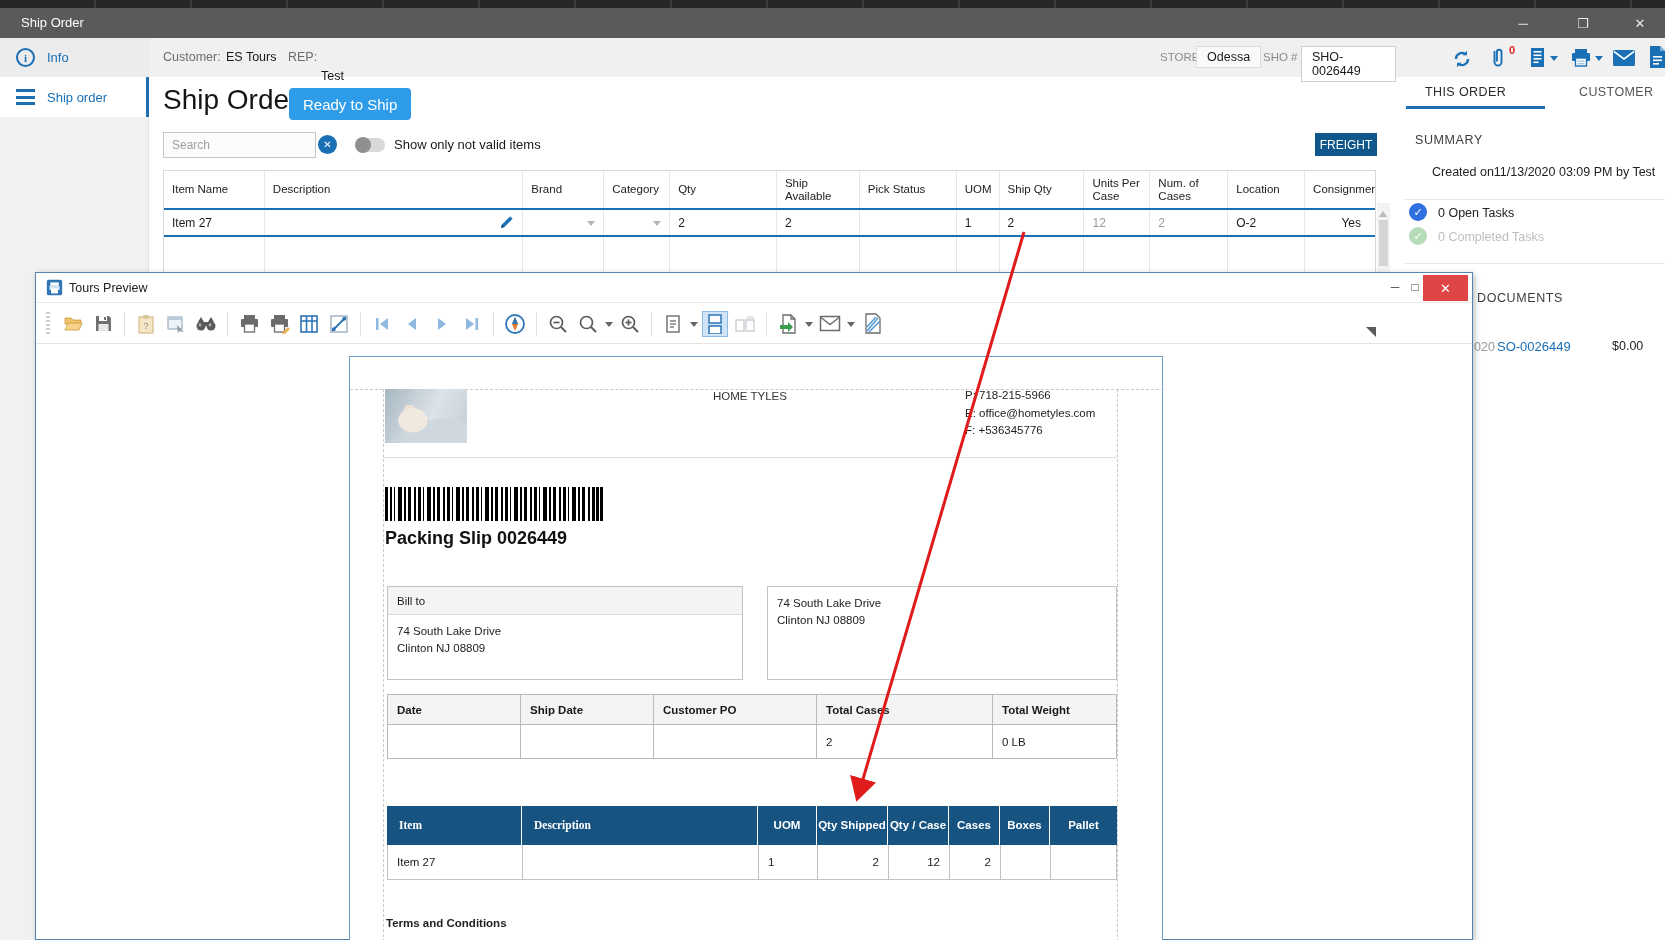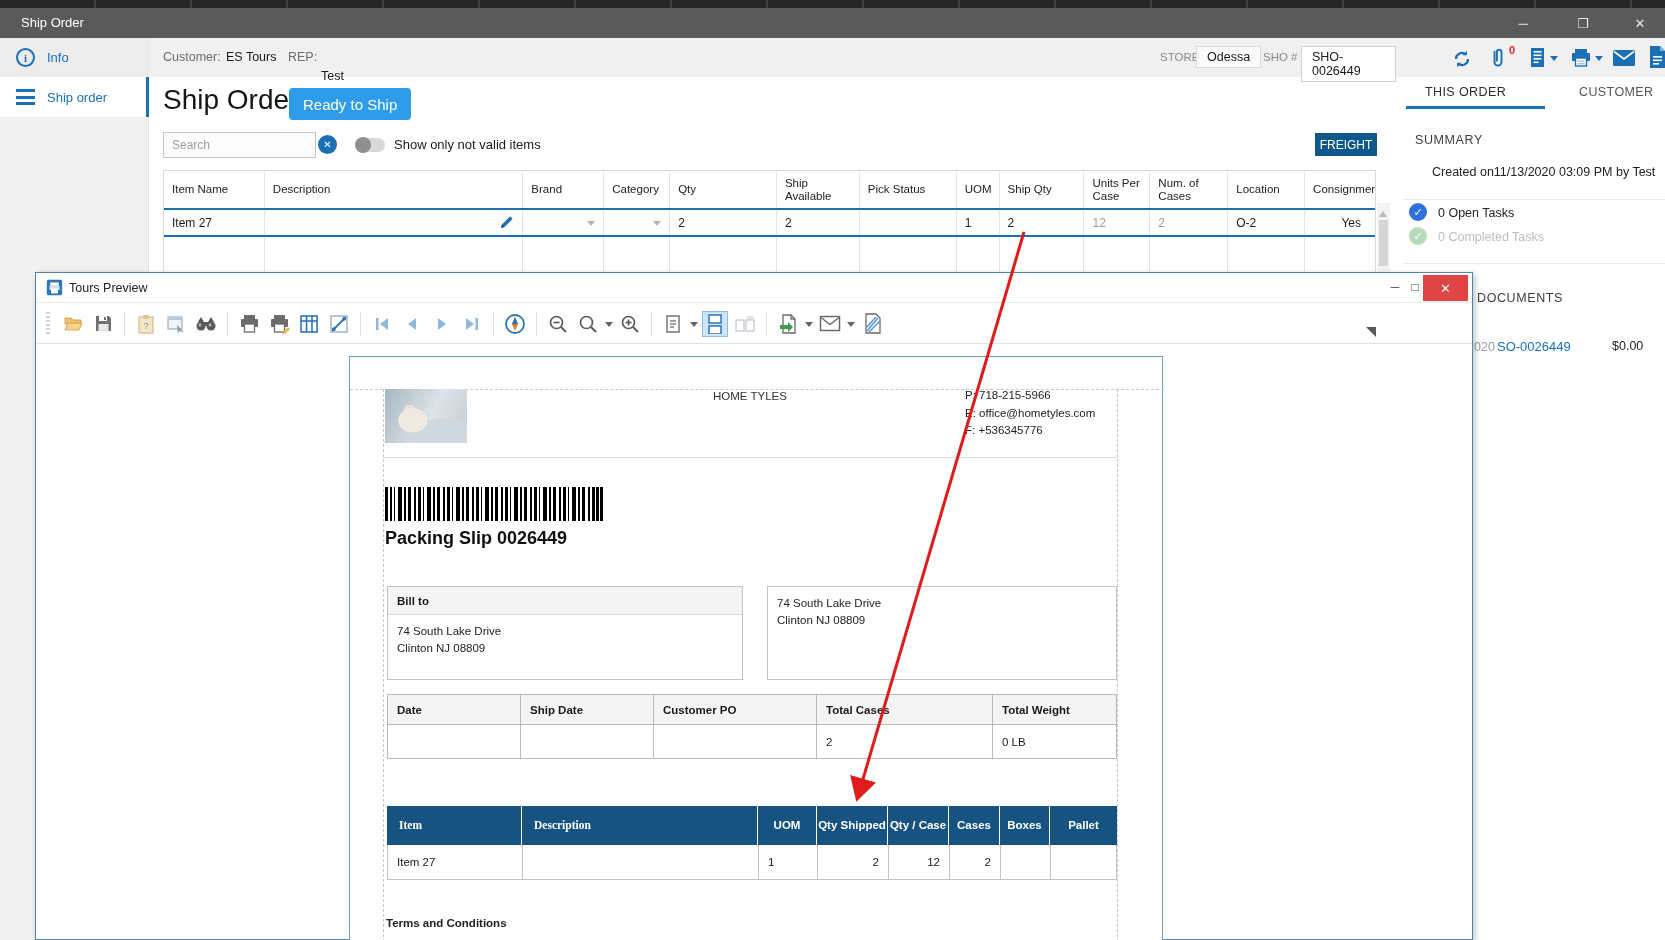--- a/index.html
+++ b/index.html
@@ -92,21 +92,21 @@
   .doc-company { position:absolute; left:300px; top:33px; width:200px; text-align:center; font-size:11.5px; color:#333; }
   .doc-contact { position:absolute; left:615px; top:30px; font-size:11.5px; color:#222; line-height:17.5px; }
   .doc-divider { position:absolute; left:33px; top:100px; width:734px; height:1px; background:#dcdcdc; }
   .barcode { position:absolute; left:35px; top:130px; width:218px; height:34px;
     background:
       linear-gradient(90deg,#000 0 3px,#fff 3px 5px,#000 5px 7px, transparent 7px),
       linear-gradient(270deg,#000 0 3px,#fff 3px 4px,#000 4px 7px, transparent 7px),
       repeating-linear-gradient(90deg,#000 0 2px,#fff 2px 4px,#000 4px 7px,#fff 7px 9px,#000 9px 10px,#fff 10px 13px,#000 13px 17px,#fff 17px 19px,#000 19px 21px,#fff 21px 23px,#000 23px 26px,#fff 26px 29px); }
   .slip-title { position:absolute; left:35px; top:165px; font-size:18px; font-weight:bold; color:#111;margin-top:6px; }
   .addr-box { position:absolute; top:229px; border:1px solid #c3c3c3; height:94px; background:#fff; }
-  .addr-head { height:28px; background:#f4f4f4; border-bottom:1px solid #d9d9d9; display:flex; align-items:center; padding-left:9px; font-weight:bold; font-size:11.5px; }
+  .addr-head { height:28px; background:#f4f4f4; border-bottom:1px solid #d9d9d9; display:flex; align-items:center; padding-left:9px; font-weight:normal; font-size:11.5px; }
   .addr-body { padding:8px 9px; font-size:11.5px; line-height:17px; color:#222; }
   .dtable { position:absolute; left:37px; width:730px; border:1px solid #b9b9b9; }
   .dtr { display:flex; }
   .dth, .dtd { border-right:1px solid #b9b9b9; padding:0 9px; display:flex; align-items:center; font-size:11.5px; overflow:hidden; }
   .dth { height:30px; background:#f4f4f4; font-weight:bold; border-bottom:1px solid #b9b9b9; }
   .dtd { height:33px; }
   .itable { position:absolute; left:37px; top:449px; width:730px; }
   .ith { height:39px; background:#175380; color:#fff; font-weight:bold; font-size:11.5px; display:flex; align-items:center; justify-content:center; text-align:center; border-right:1px solid #fff; line-height:13px; }
   .ith.left { justify-content:flex-start; padding-left:12px;font-family:Liberation Serif, serif; }
   .itd { height:35px; border:1px solid #c3c3c3; border-top:none; border-right:none; display:flex; align-items:center; font-size:11.5px; padding:0 9px; }

